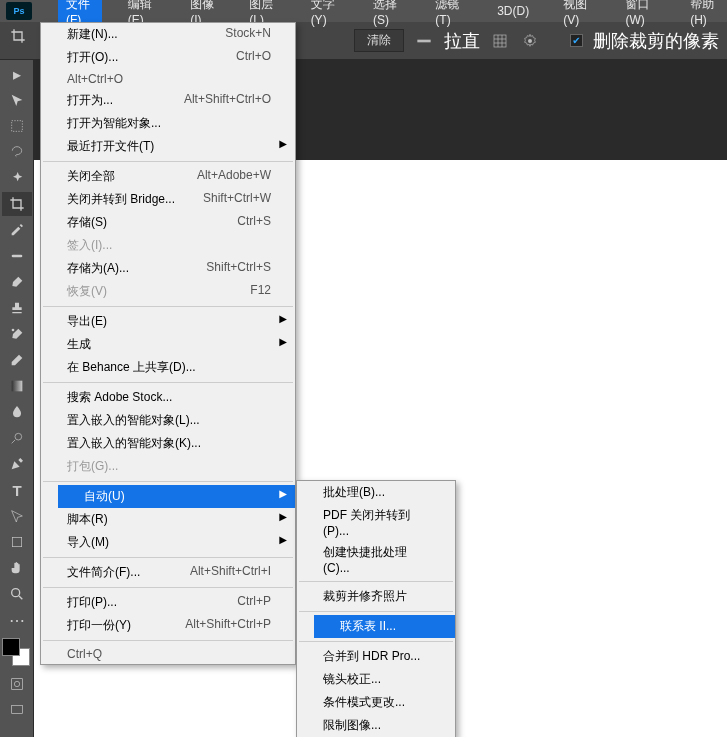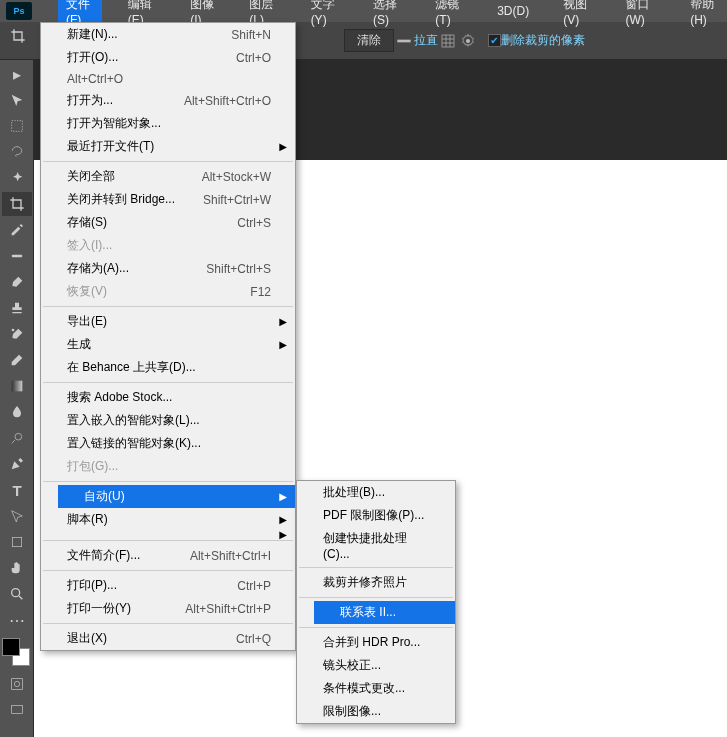--- a/index.html
+++ b/index.html
@@ -1,39 +1,39 @@
 <!DOCTYPE html>
 <html><head>
 <meta charset="utf-8">
 <style>
 * { margin: 0; padding: 0; box-sizing: border-box; font-family: "Microsoft YaHei", "Segoe UI", sans-serif; }
 body { background: #535353; width: 727px; height: 737px; overflow: hidden; position: relative; }
 .menubar { background: #535353; height: 22px; display: flex; align-items: center; padding-left: 40px; }
 .menubar .ps-icon { position: absolute; left: 6px; top: 2px; width: 26px; height: 18px; background: #001d26; color: #31a8ff; font-size: 9px; font-weight: bold; display: flex; align-items: center; justify-content: center; border-radius: 2px; }
 .menubar-item { color: #e8e8e8; font-size: 12px; padding: 3px 8px; cursor: default; margin-left: 18px; }
 .menubar-item.open { background: #1473e6; color: #fff; }
-.toolbar { background: #454545; height: 38px; border-bottom: 1px solid #2a2a2a; display: flex; align-items: center; padding-left: 44px; }
+.toolbar { background: #454545; height: 38px; border-bottom: 1px solid #2a2a2a; display: flex; align-items: center; padding-left: 44px; gap: 10px; }
 .toolbar .crop-icon { position: absolute; left: 10px; top: 28px; width: 24px; height: 24px; color: #ccc; }
 .toolbar .dropdown-stub { width: 120px; height: 22px; background: #3a3a3a; border: 1px solid #2a2a2a; }
 .toolbar .clear-btn { background: #3a3a3a; border: 1px solid #2a2a2a; color: #ddd; font-size: 12px; padding: 2px 12px; margin-left: 180px; }
 .toolbar .icon-btn { width: 20px; height: 20px; color: #bbb; display: flex; align-items: center; justify-content: center; }
-.toolbar .label { color: #7dd3fc; font-size: 12px; }
+.toolbar .label { color: #ffffff; font-size: 18px; }
 .toolbar .chk { width: 13px; height: 13px; background: #222; border: 1px solid #666; display: inline-flex; align-items: center; justify-content: center; color: #31a8ff; font-size: 10px; }
 .left-panel { position: absolute; left: 0; top: 60px; width: 34px; height: 677px; background: #535353; border-right: 1px solid #2a2a2a; }
 .left-panel .tool { width: 30px; height: 24px; margin: 2px 2px; display: flex; align-items: center; justify-content: center; color: #ccc; }
 .left-panel .tool.active { background: #3a3a3a; }
 .left-panel .swatch { position: relative; width: 28px; height: 28px; margin: 6px 2px; }
 .left-panel .swatch .fg { position: absolute; width: 18px; height: 18px; background: #000; border: 1px solid #888; top: 0; left: 0; }
 .left-panel .swatch .bg { position: absolute; width: 18px; height: 18px; background: #fff; border: 1px solid #888; bottom: 0; right: 0; }
 .canvas-bg { position: absolute; left: 34px; top: 60px; width: 693px; height: 100px; background: #2a2a2a; }
 .canvas { position: absolute; left: 34px; top: 160px; width: 693px; height: 577px; background: #fff; }
 .menu { position: absolute; background: #f0f0f0; border: 1px solid #999; box-shadow: 3px 3px 6px rgba(0,0,0,0.3); font-size: 12px; color: #000; }
 .menu.file { left: 40px; top: 22px; width: 256px; }
 .menu.sub { left: 296px; top: 480px; width: 160px; }
-.menu-item { display: flex; align-items: center; padding: 3px 24px 3px 26px; position: relative; cursor: default; }
+.menu-item { display: flex; padding: 3px 24px 3px 26px; position: relative; cursor: default; }
 .menu-item.disabled { color: #999; }
 .menu-item.highlight { background: #1473e6; color: #fff; margin-left: 17px; }
 .menu-item .label { flex: 1; }
 .menu-item .shortcut { color: #555; font-size: 12px; }
 .menu-item .arrow { position: absolute; right: 8px; font-size: 10px; }
 .menu-sep { height: 1px; background: #ccc; margin: 3px 2px; }
 svg { width: 16px; height: 16px; }
 </style>
 </head>
 <body>
@@ -210,21 +210,21 @@
       </svg>
     </div>
 </div>
 
 <div class="canvas-bg"></div>
 <div class="canvas"></div>
 
 <div class="menu file" id="file-menu">
     <div class="menu-item">
       <span class="label">新建(N)...</span>
-      <span class="shortcut">Shift+N</span>
+      <span class="shortcut">Stock+N</span>
     </div>
     <div class="menu-item">
       <span class="label">打开(O)...</span>
       <span class="shortcut">Ctrl+O</span>
     </div>
     <div class="menu-item">
       <span class="shortcut">Alt+Ctrl+O</span>
     </div>
     <div class="menu-item">
       <span class="label">打开为...</span>
@@ -233,21 +233,21 @@
     <div class="menu-item">
       <span class="label">打开为智能对象...</span>
     </div>
     <div class="menu-item">
       <span class="label">最近打开文件(T)</span>
       <span class="arrow">▶</span>
     </div>
     <div class="menu-sep"></div>
     <div class="menu-item">
       <span class="label">关闭全部</span>
-      <span class="shortcut">Alt+Stock+W</span>
+      <span class="shortcut">Alt+Adobe+W</span>
     </div>
     <div class="menu-item">
       <span class="label">关闭并转到 Bridge...</span>
       <span class="shortcut">Shift+Ctrl+W</span>
     </div>
     <div class="menu-item">
       <span class="label">存储(S)</span>
       <span class="shortcut">Ctrl+S</span>
     </div>
     <div class="menu-item disabled">
@@ -274,64 +274,64 @@
       <span class="label">在 Behance 上共享(D)...</span>
     </div>
     <div class="menu-sep"></div>
     <div class="menu-item">
       <span class="label">搜索 Adobe Stock...</span>
     </div>
     <div class="menu-item">
       <span class="label">置入嵌入的智能对象(L)...</span>
     </div>
     <div class="menu-item">
-      <span class="label">置入链接的智能对象(K)...</span>
+      <span class="label">置入嵌入的智能对象(K)...</span>
     </div>
     <div class="menu-item disabled">
       <span class="label">打包(G)...</span>
     </div>
     <div class="menu-sep"></div>
     <div class="menu-item highlight">
       <span class="label">自动(U)</span>
       <span class="arrow">▶</span>
     </div>
     <div class="menu-item">
       <span class="label">脚本(R)</span>
       <span class="arrow">▶</span>
     </div>
     <div class="menu-item">
+      <span class="label">导入(M)</span>
       <span class="arrow">▶</span>
     </div>
     <div class="menu-sep"></div>
     <div class="menu-item">
       <span class="label">文件简介(F)...</span>
       <span class="shortcut">Alt+Shift+Ctrl+I</span>
     </div>
     <div class="menu-sep"></div>
     <div class="menu-item">
       <span class="label">打印(P)...</span>
       <span class="shortcut">Ctrl+P</span>
     </div>
     <div class="menu-item">
       <span class="label">打印一份(Y)</span>
       <span class="shortcut">Alt+Shift+Ctrl+P</span>
     </div>
     <div class="menu-sep"></div>
     <div class="menu-item">
-      <span class="label">退出(X)</span>
       <span class="shortcut">Ctrl+Q</span>
     </div>
   </div>
 
 <div class="menu sub" id="sub-menu">
     <div class="menu-item">
       <span class="label">批处理(B)...</span>
     </div>
     <div class="menu-item">
-      <span class="label">PDF 限制图像(P)...</span>
+      <span class="label">PDF 关闭并转到(P)...</span>
     </div>
     <div class="menu-item">
       <span class="label">创建快捷批处理(C)...</span>
     </div>
     <div class="menu-sep"></div>
     <div class="menu-item">
       <span class="label">裁剪并修齐照片</span>
     </div>
     <div class="menu-sep"></div>
     <div class="menu-item highlight">

